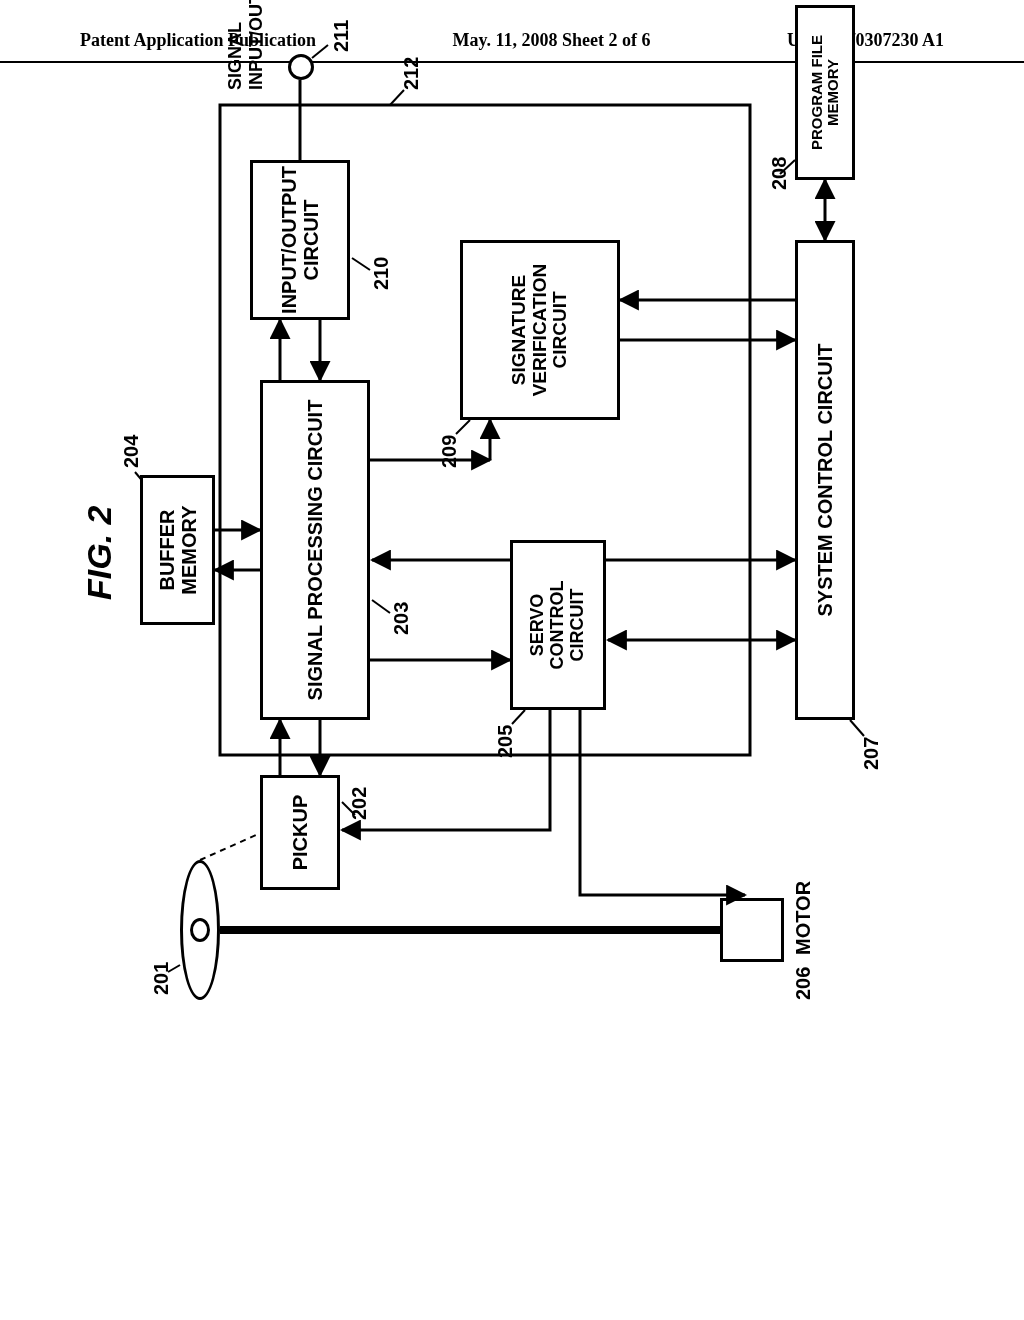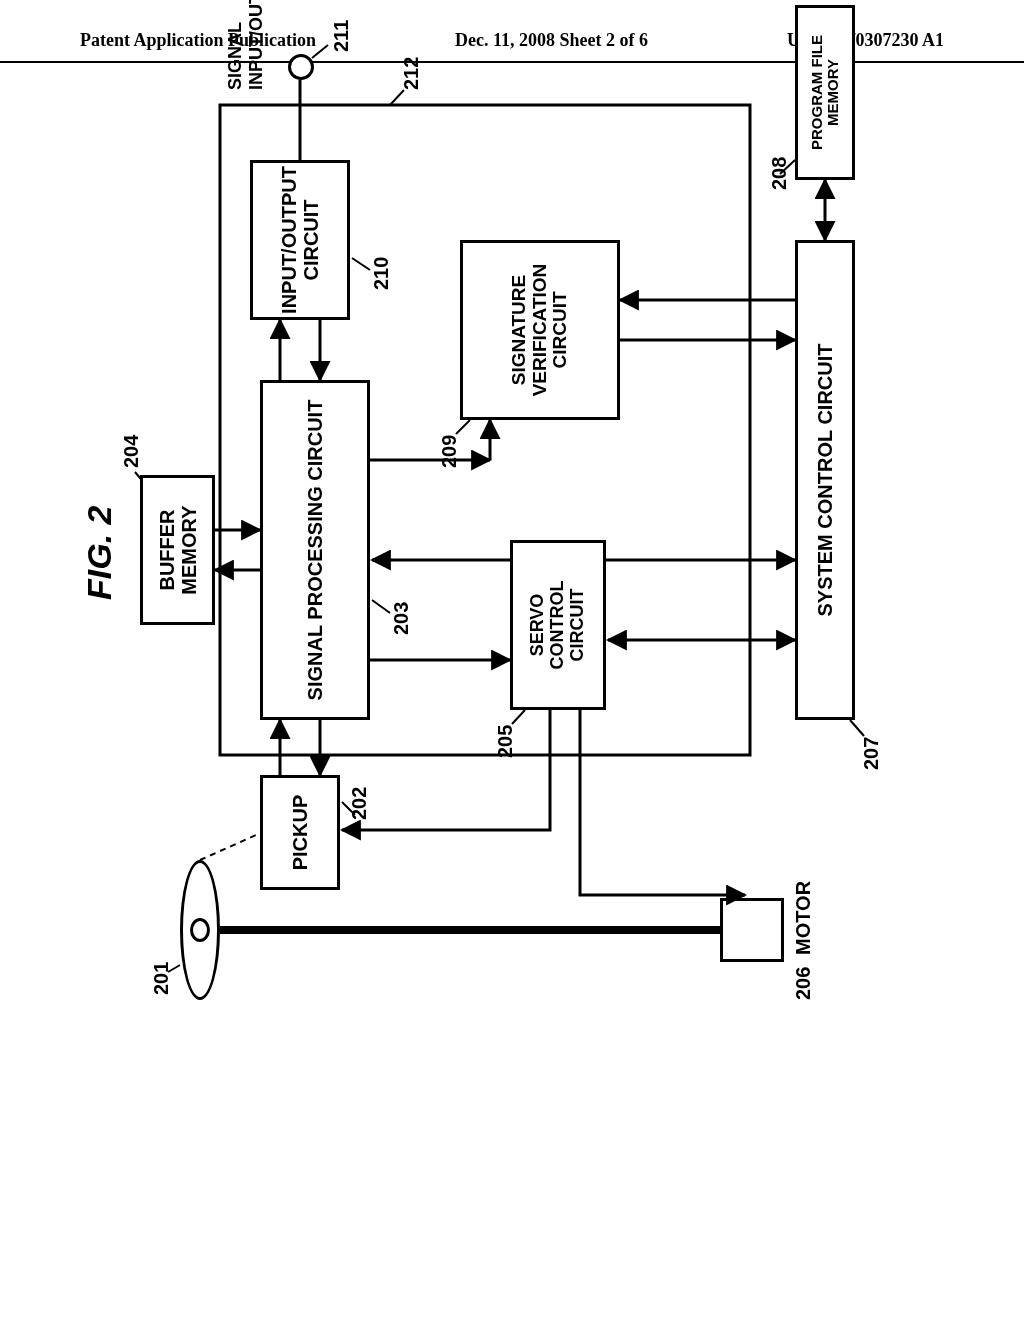--- a/index.html
+++ b/index.html
@@ -75,21 +75,21 @@
     background: #fff;
   }
   .thickline { position:absolute; background:#000; }
   svg.wires { position:absolute; left:0; top:0; overflow:visible; pointer-events:none; }
 </style>
 </head>
 <body>
 
 <div class="header">
   <span>Patent Application Publication</span>
-  <span>Dec. 11, 2008  Sheet 2 of 6</span>
+  <span>May. 11, 2008  Sheet 2 of 6</span>
   <span>US 2008/0307230 A1</span>
 </div>
 
 <div class="page">
   <div class="diagram">
     <div class="landscape">
 
       <div class="figlbl" style="left:420px; top:0px;">FIG. 2</div>
 
       <div class="disc" style="left:20px; top:100px; width:140px; height:40px;"></div>

